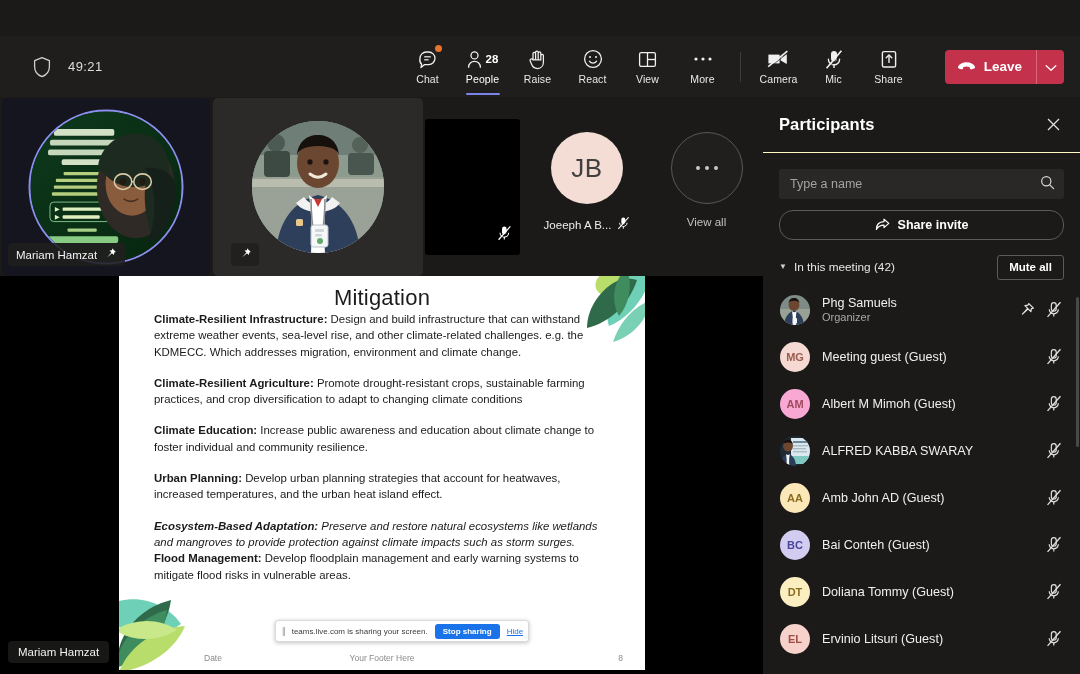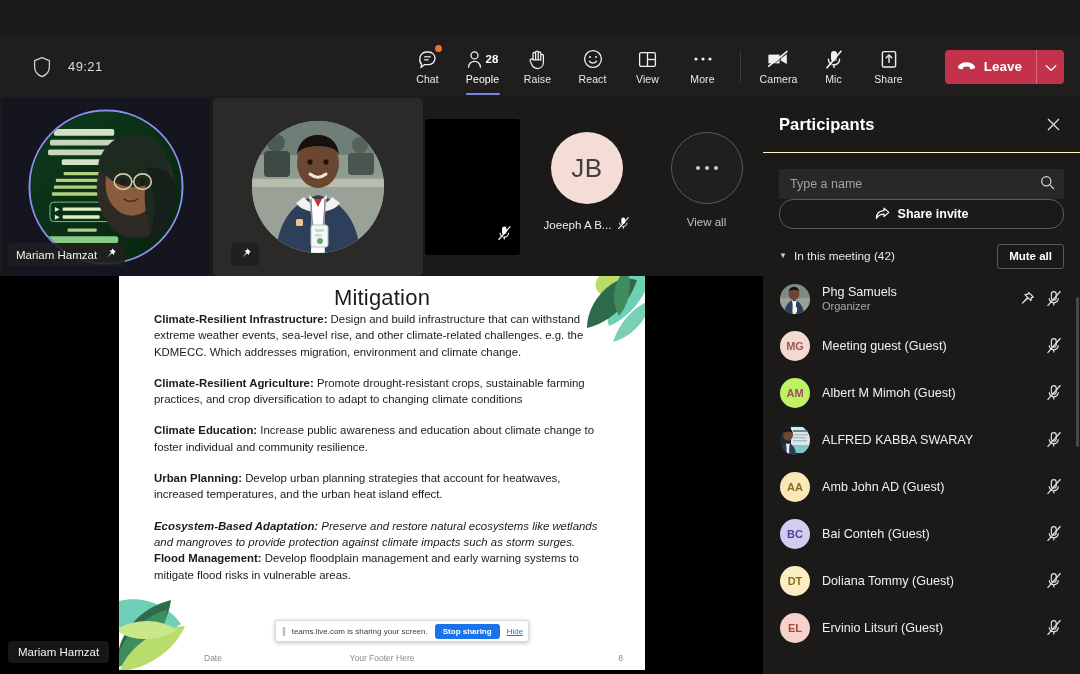--- a/index.html
+++ b/index.html
@@ -200,21 +200,21 @@
   .search-box {
     height: 30px; background: #292827; border-radius: 3px;
     display: flex; align-items: center; padding: 0 9px 0 11px; cursor: text;
   }
   .search-input {
     flex: 1; background: transparent; border: 0; outline: 0;
     color: #e8e8e8; font-size: 12.5px; font-family: "Liberation Sans", sans-serif;
   }
   .search-input::placeholder { color: #a2a2a2; }
   .share-invite {
-    height: 30px; border: 1px solid #5c5b5a; border-radius: 14px;
+    margin-top: 11px; height: 30px; border: 1px solid #5c5b5a; border-radius: 14px;
     display: flex; align-items: center; justify-content: center; gap: 8px; cursor: pointer;
   }
   .share-invite span { font-size: 12.5px; font-weight: 700; color: #fff; }
 
   .section-row {
     margin-top: 14px; height: 26px; display: flex; align-items: center; gap: 7px;
   }
   .caret { color: #cfcfcf; font-size: 8px; line-height: 1; }
   .section-label { font-size: 11.8px; color: #e6e6e6; }
   .mute-all {
@@ -655,21 +655,21 @@
                 <svg width="16" height="17" viewBox="0 0 15 16">
   <rect x="5" y="1.6" width="4.6" height="8" rx="2.3" fill="none" stroke="#e2e2e2" stroke-width="1.1"></rect>
   <path d="M3 7.8c0 2.4 2 4.3 4.3 4.3s4.3-1.9 4.3-4.3" fill="none" stroke="#e2e2e2" stroke-width="1.1"></path>
   <line x1="7.3" y1="12.1" x2="7.3" y2="14.6" stroke="#e2e2e2" stroke-width="1.1"></line>
   <line x1="1.4" y1="15" x2="13.6" y2="1.2" stroke="#e2e2e2" stroke-width="1.2"></line>
 </svg>
               </span>
             </div>
           </div>
           <div class="prow">
-            <div class="pav" style="background: #bef264; color: rgb(160, 74, 92);">
+            <div class="pav" style="background: #f9a8d4; color: rgb(160, 74, 92);">
               <span>AM</span>
             </div>
             <div class="pinfo">
               <div class="pname">Albert M Mimoh (Guest)</div>
             </div>
             <div class="pacts">
               <span class="pact">
                 <svg width="16" height="17" viewBox="0 0 15 16">
   <rect x="5" y="1.6" width="4.6" height="8" rx="2.3" fill="none" stroke="#e2e2e2" stroke-width="1.1"></rect>
   <path d="M3 7.8c0 2.4 2 4.3 4.3 4.3s4.3-1.9 4.3-4.3" fill="none" stroke="#e2e2e2" stroke-width="1.1"></path>

